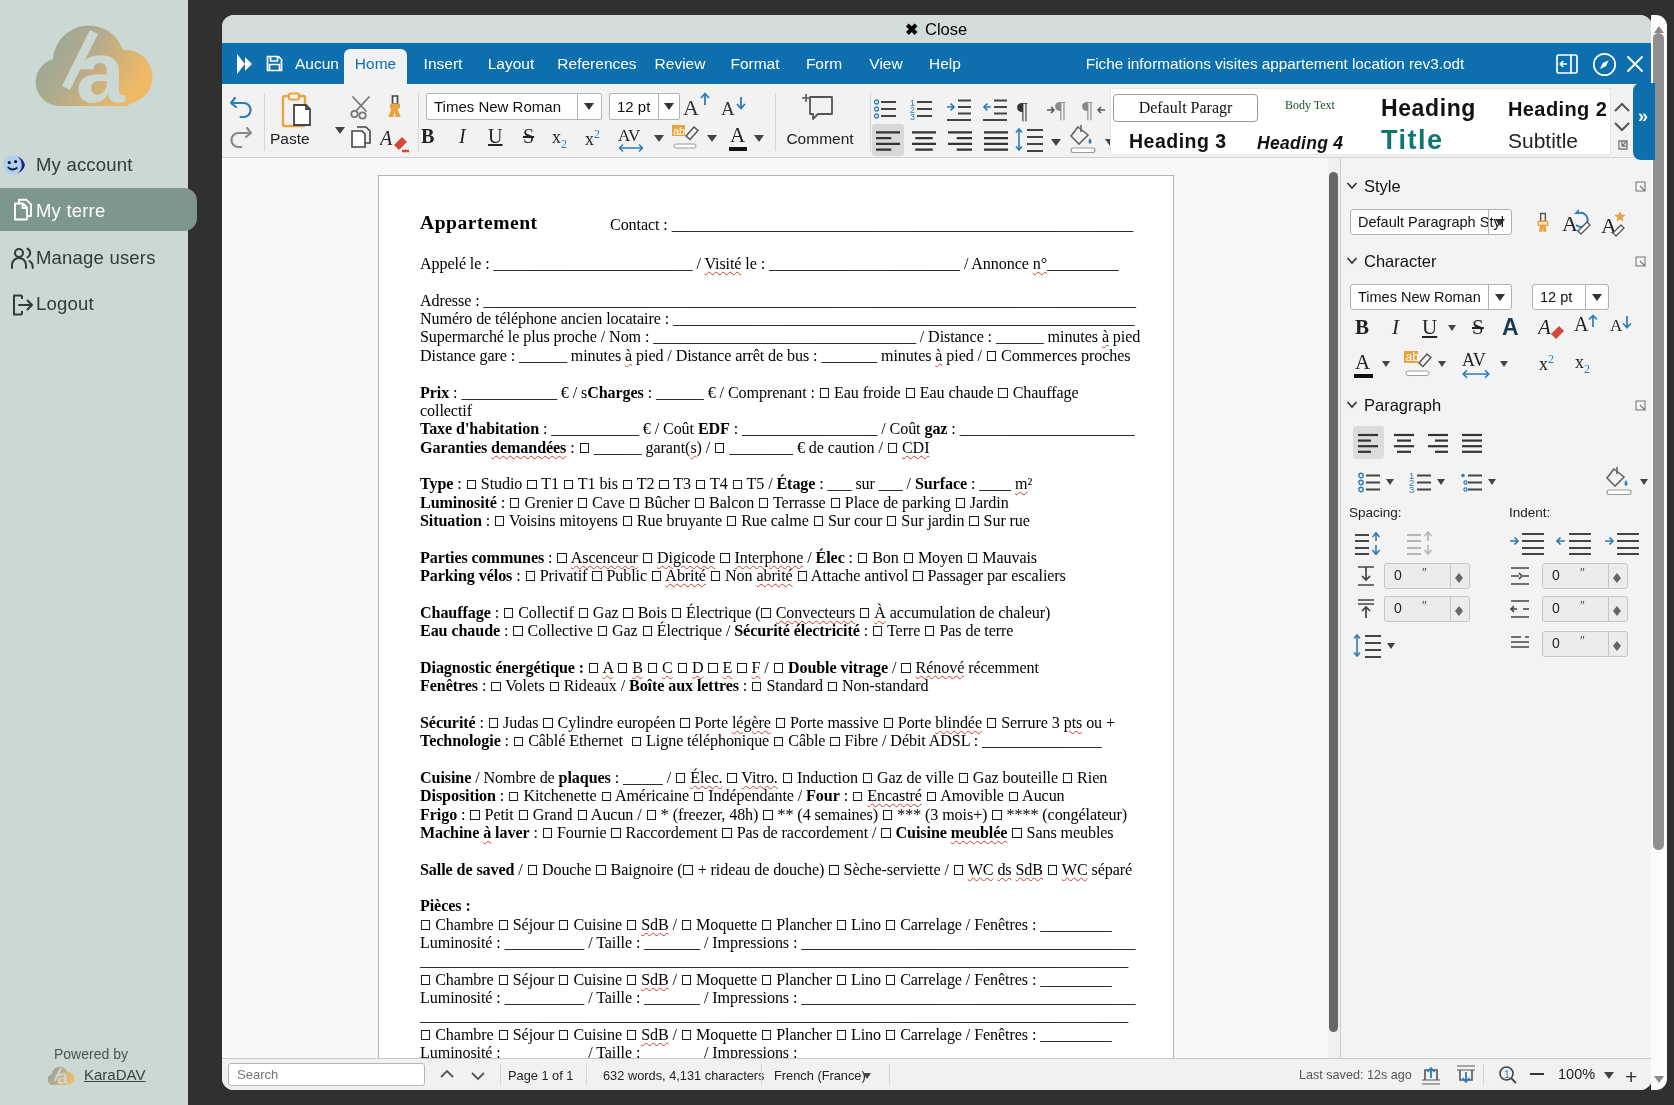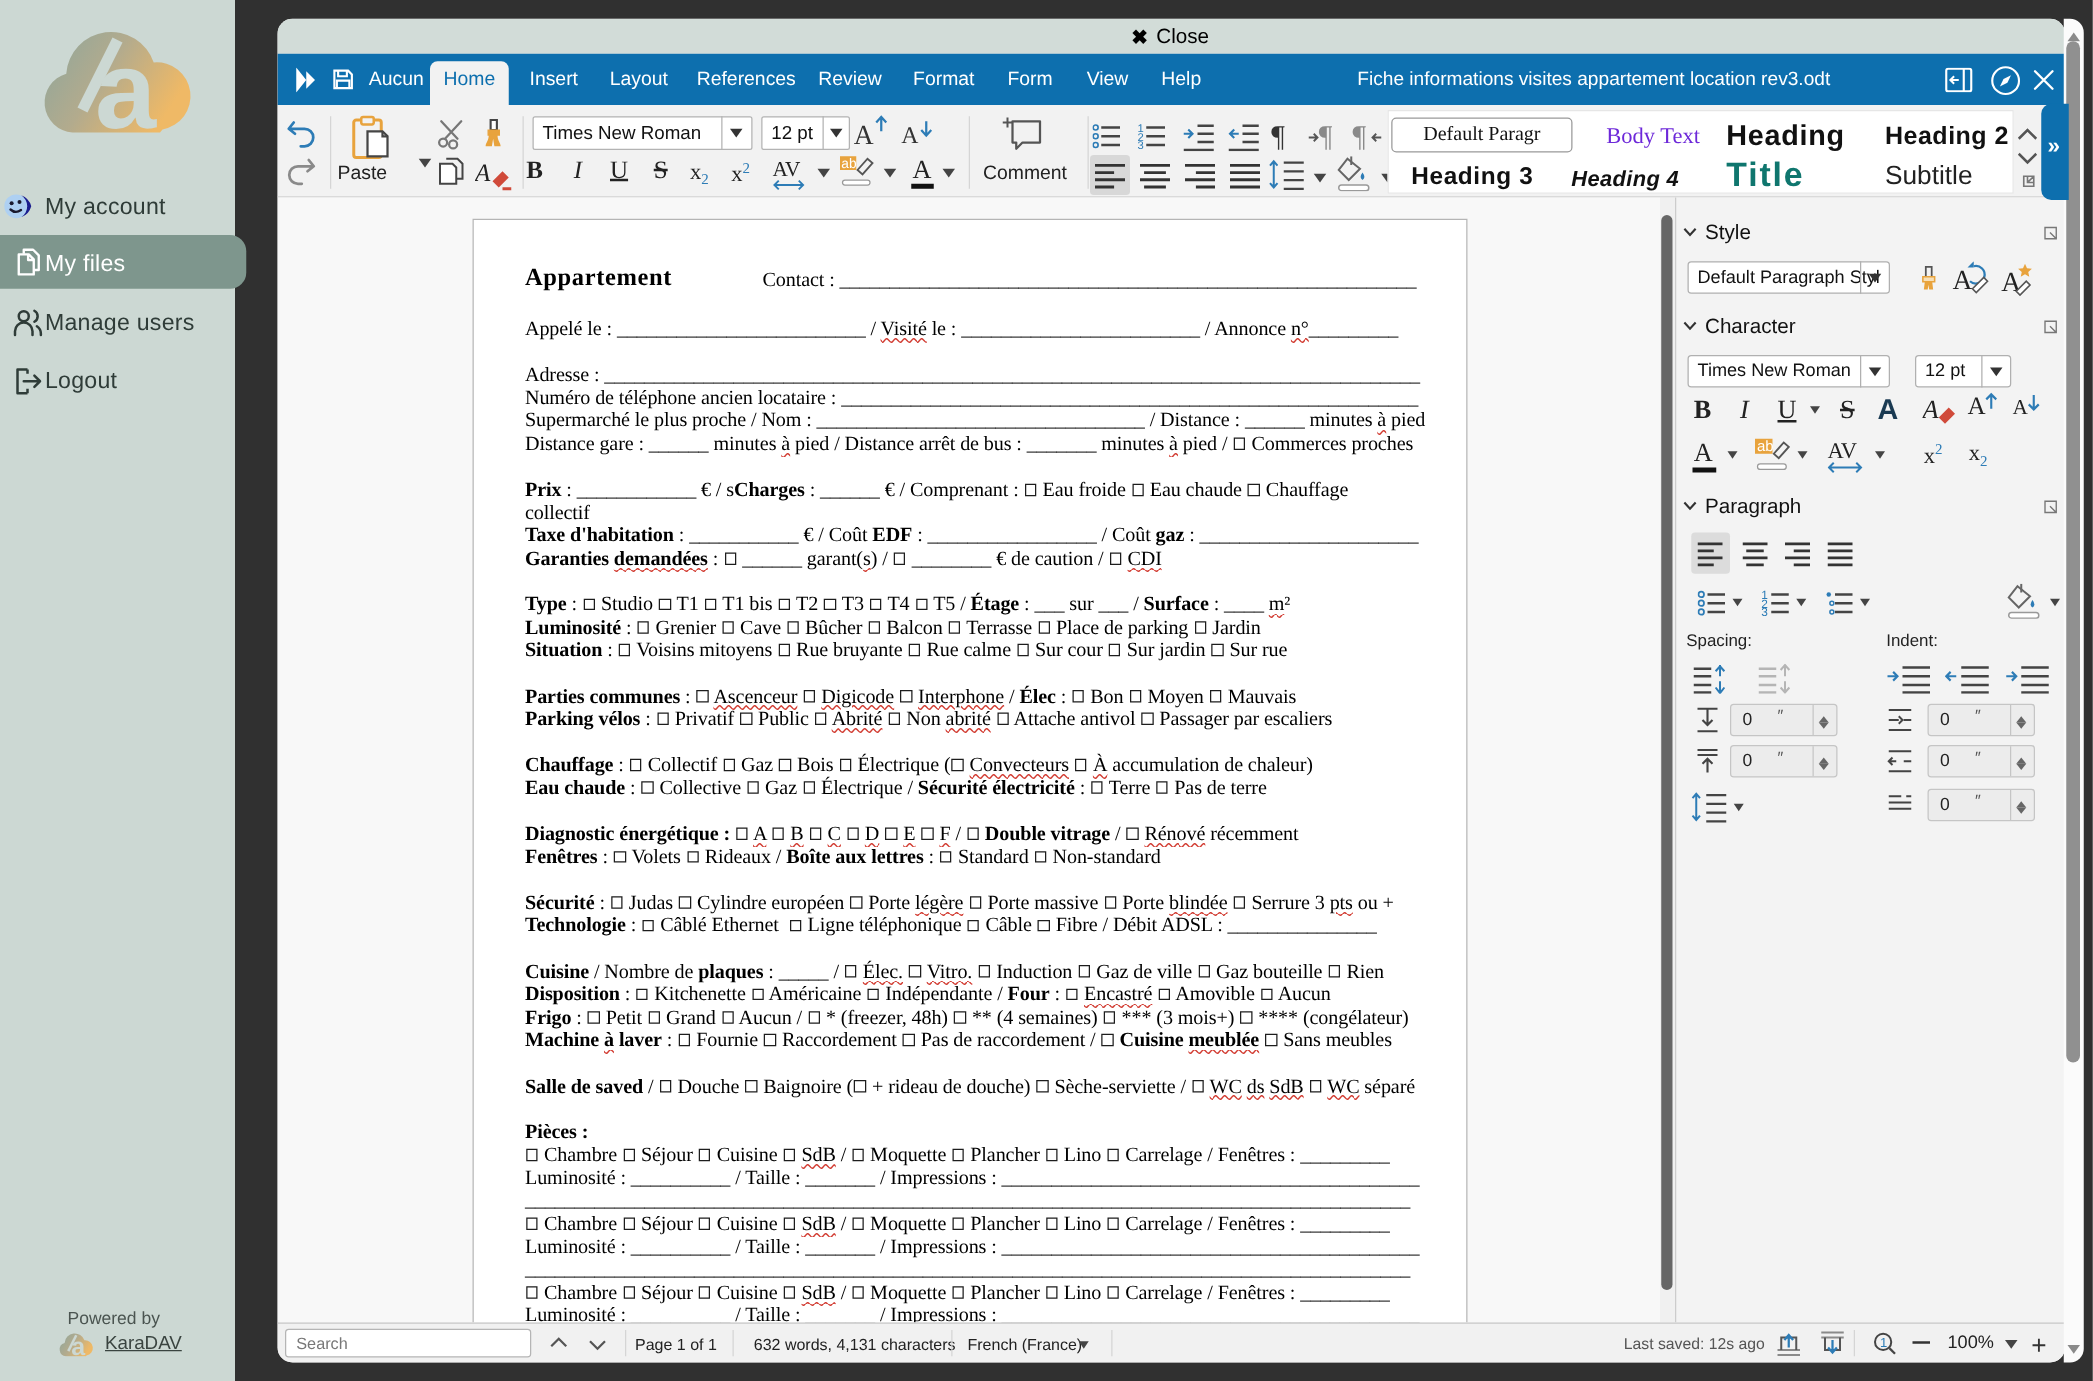--- a/index.html
+++ b/index.html
@@ -36,21 +36,21 @@
    <circle cx="6.3" cy="8.6" r="1.6" fill="#1a1a2e"></circle>
       <circle cx="12.6" cy="7.6" r="1.6" fill="#1a1a2e"></circle>
    <path d="M5.4 13.6 q4 3.6 8.4 0.4" stroke="#1a1a2e" stroke-width="1.9" fill="none" stroke-linecap="round"></path>
  </svg>
  <div class="ab" style="left:36px;top:154px;font-size:18.5px;letter-spacing:.2px">My account</div>
  <div class="ab" style="left:0;top:188px;width:197px;height:43px;background:#7e968d;border-radius:0 13px 13px 0"></div>
  <svg class="ab" style="left:11px;top:197px" width="24" height="25" viewBox="0 0 24 25">
    <path d="M8 6 v-3.2 h7.5 l4.5 4.5 V19 h-4" fill="none" stroke="#fff" stroke-width="1.9" stroke-linejoin="round"></path>
    <path d="M4 6.5 h8 l4 4 V22.5 H4 z M11.5 6.5 v4.5 h4.7" fill="none" stroke="#fff" stroke-width="1.9" stroke-linejoin="round"></path>
  </svg>
- <div class="ab" style="left:36px;top:200px;font-size:18.5px;color:#fff;letter-spacing:.2px">My files</div>
+ <div class="ab" style="left:36px;top:200px;font-size:18.5px;color:#fff;letter-spacing:.2px">My terre</div>
  <svg class="ab" style="left:9px;top:245px" width="26" height="26" viewBox="0 0 26 26">
    <circle cx="10" cy="8" r="4" fill="none" stroke="#2f3c38" stroke-width="2"></circle>
    <path d="M3 23 v-3 a7 7 0 0 1 14 0 v3" fill="none" stroke="#2f3c38" stroke-width="2" stroke-linecap="round"></path>
    <path d="M18.5 3.6 a5 5 0 0 1 0 8.8 M20.5 16 a7 7 0 0 1 3.2 6v1" fill="none" stroke="#2f3c38" stroke-width="2" stroke-linecap="round"></path>
  </svg>
  <div class="ab" style="left:36px;top:247px;font-size:18.5px;letter-spacing:.2px">Manage users</div>
  <svg class="ab" style="left:10px;top:292px" width="26" height="26" viewBox="0 0 26 26">
    <path d="M12 3.5 H4 v19 h8 M12 7 v-3.5 M12 22.5 V19" fill="none" stroke="#2f3c38" stroke-width="2" stroke-linejoin="round"></path>
    <path d="M9 13 h13 m-4.5 -4.5 l4.5 4.5 l-4.5 4.5" fill="none" stroke="#2f3c38" stroke-width="2" stroke-linecap="round" stroke-linejoin="round"></path>
  </svg>
@@ -250,21 +250,21 @@
 <div class="ab" style="left:829px;top:124px;width:0;height:0;border:5px solid transparent;border-top:7px solid #444"></div>
 <svg class="ab" style="left:846px;top:110px" width="30" height="28" viewBox="0 0 30 28">
  <path d="M10 2 l10 8 -9 9 -8-8 z" fill="none" stroke="#666" stroke-width="1.6"></path>
  <path d="M13 0 v7" stroke="#666" stroke-width="1.6"></path>
  <path d="M22 13 q3 4 0 6 q-3-2 0-6" fill="#2d7cb6"></path>
  <rect x="3" y="23" width="24" height="4.5" rx="2.2" fill="#fff" stroke="#999" stroke-width="1.2"></rect>
     </svg>
 <div class="ab" style="left:883px;top:124px;width:0;height:0;border:5px solid transparent;border-top:7px solid #444"></div>
 <div class="ab" style="left:888px;top:73px;width:501px;height:67px;background:#fff;border:1px solid #e6e6e6"></div>
 <div class="ab" style="left:891px;top:79px;width:145px;height:28px;background:#fff;border:1px solid #999;border-radius:4px;text-align:center;font-size:16px;color:#111;line-height:26px;font-family:'Liberation Serif'">Default Paragr</div>
-<div class="ab" style="left:1063px;top:83px;font-size:18px;color:#6d28d9;font-family:'Liberation Serif'">Body Text</div>
+<div class="ab" style="left:1063px;top:83px;font-size:12px;color:#14532d;font-family:'Liberation Serif'">Body Text</div>
 <div class="ab" style="left:1159px;top:80px;font-size:23px;letter-spacing:0.6px;font-weight:bold;color:#111">Heading</div>
 <div class="ab" style="left:1286px;top:83px;font-size:20px;letter-spacing:0.4px;font-weight:bold;color:#111;width:103px;overflow:hidden;white-space:nowrap">Heading 2</div>
 <div class="ab" style="left:907px;top:115px;font-size:19.5px;letter-spacing:0.5px;font-weight:bold;color:#111">Heading 3</div>
 <div class="ab" style="left:1035px;top:118px;font-size:17.5px;letter-spacing:0.3px;font-weight:bold;font-style:italic;color:#111">Heading 4</div>
 <div class="ab" style="left:1159px;top:110px;font-size:27px;letter-spacing:1.5px;font-weight:bold;color:#0f766e">Title</div>
 <div class="ab" style="left:1286px;top:114px;font-size:21px;color:#222">Subtitle</div>
 <svg class="ab" style="left:1389px;top:84px" width="22" height="52" viewBox="0 0 22 52">
  <path d="M4 12 l7-7 7 7" fill="none" stroke="#555" stroke-width="2"></path>
  <path d="M4 24 l7 7 7-7" fill="none" stroke="#555" stroke-width="2"></path>
  <path d="M8 42 h8 v8 h-8 z M16 42 l-5 5 m0-5 v5 h5" fill="none" stroke="#777" stroke-width="1.3"></path>

